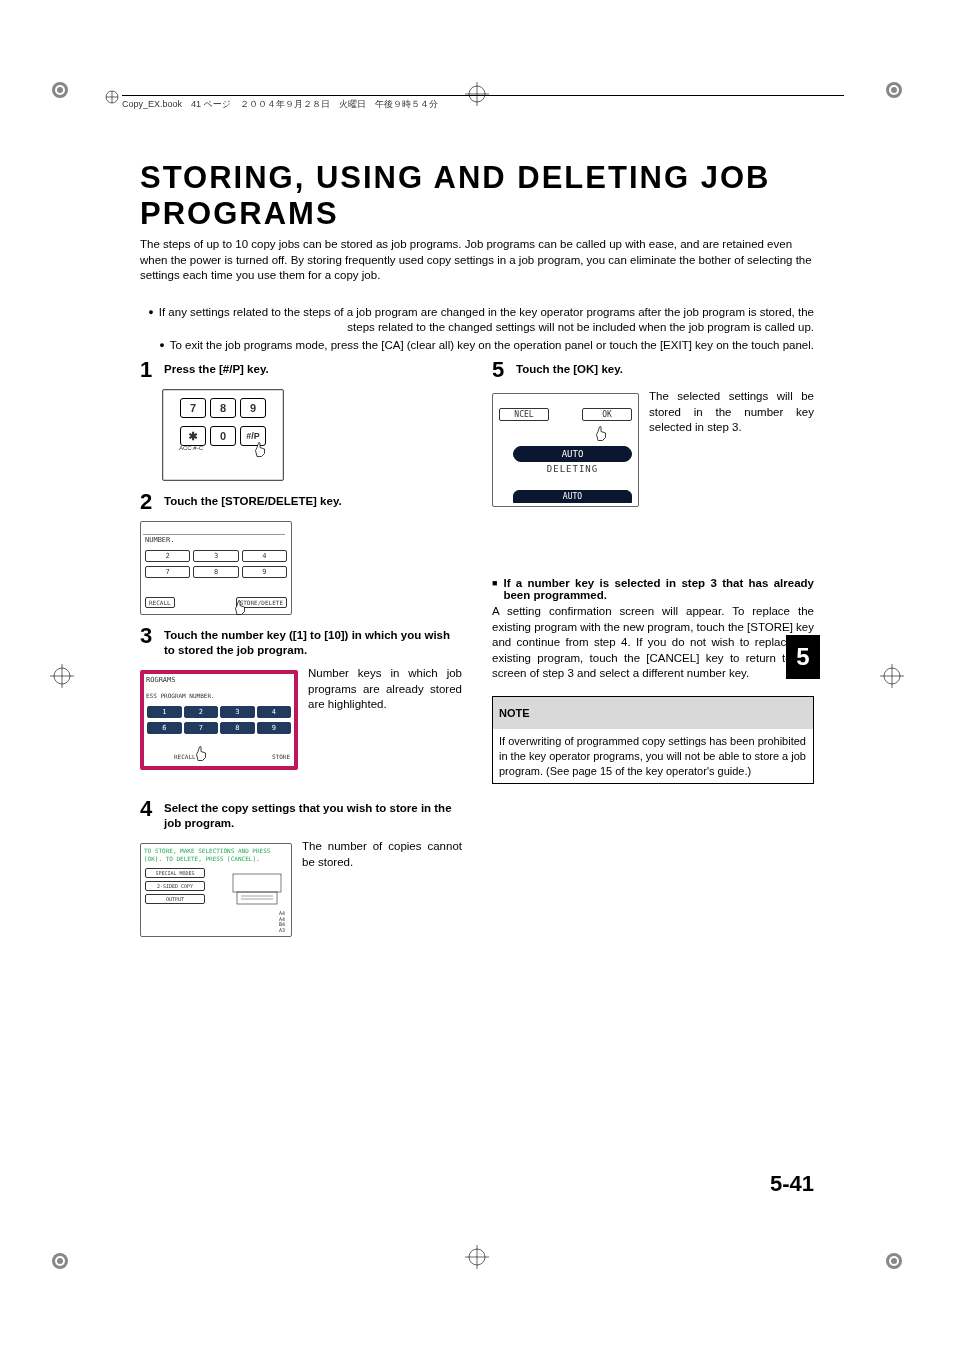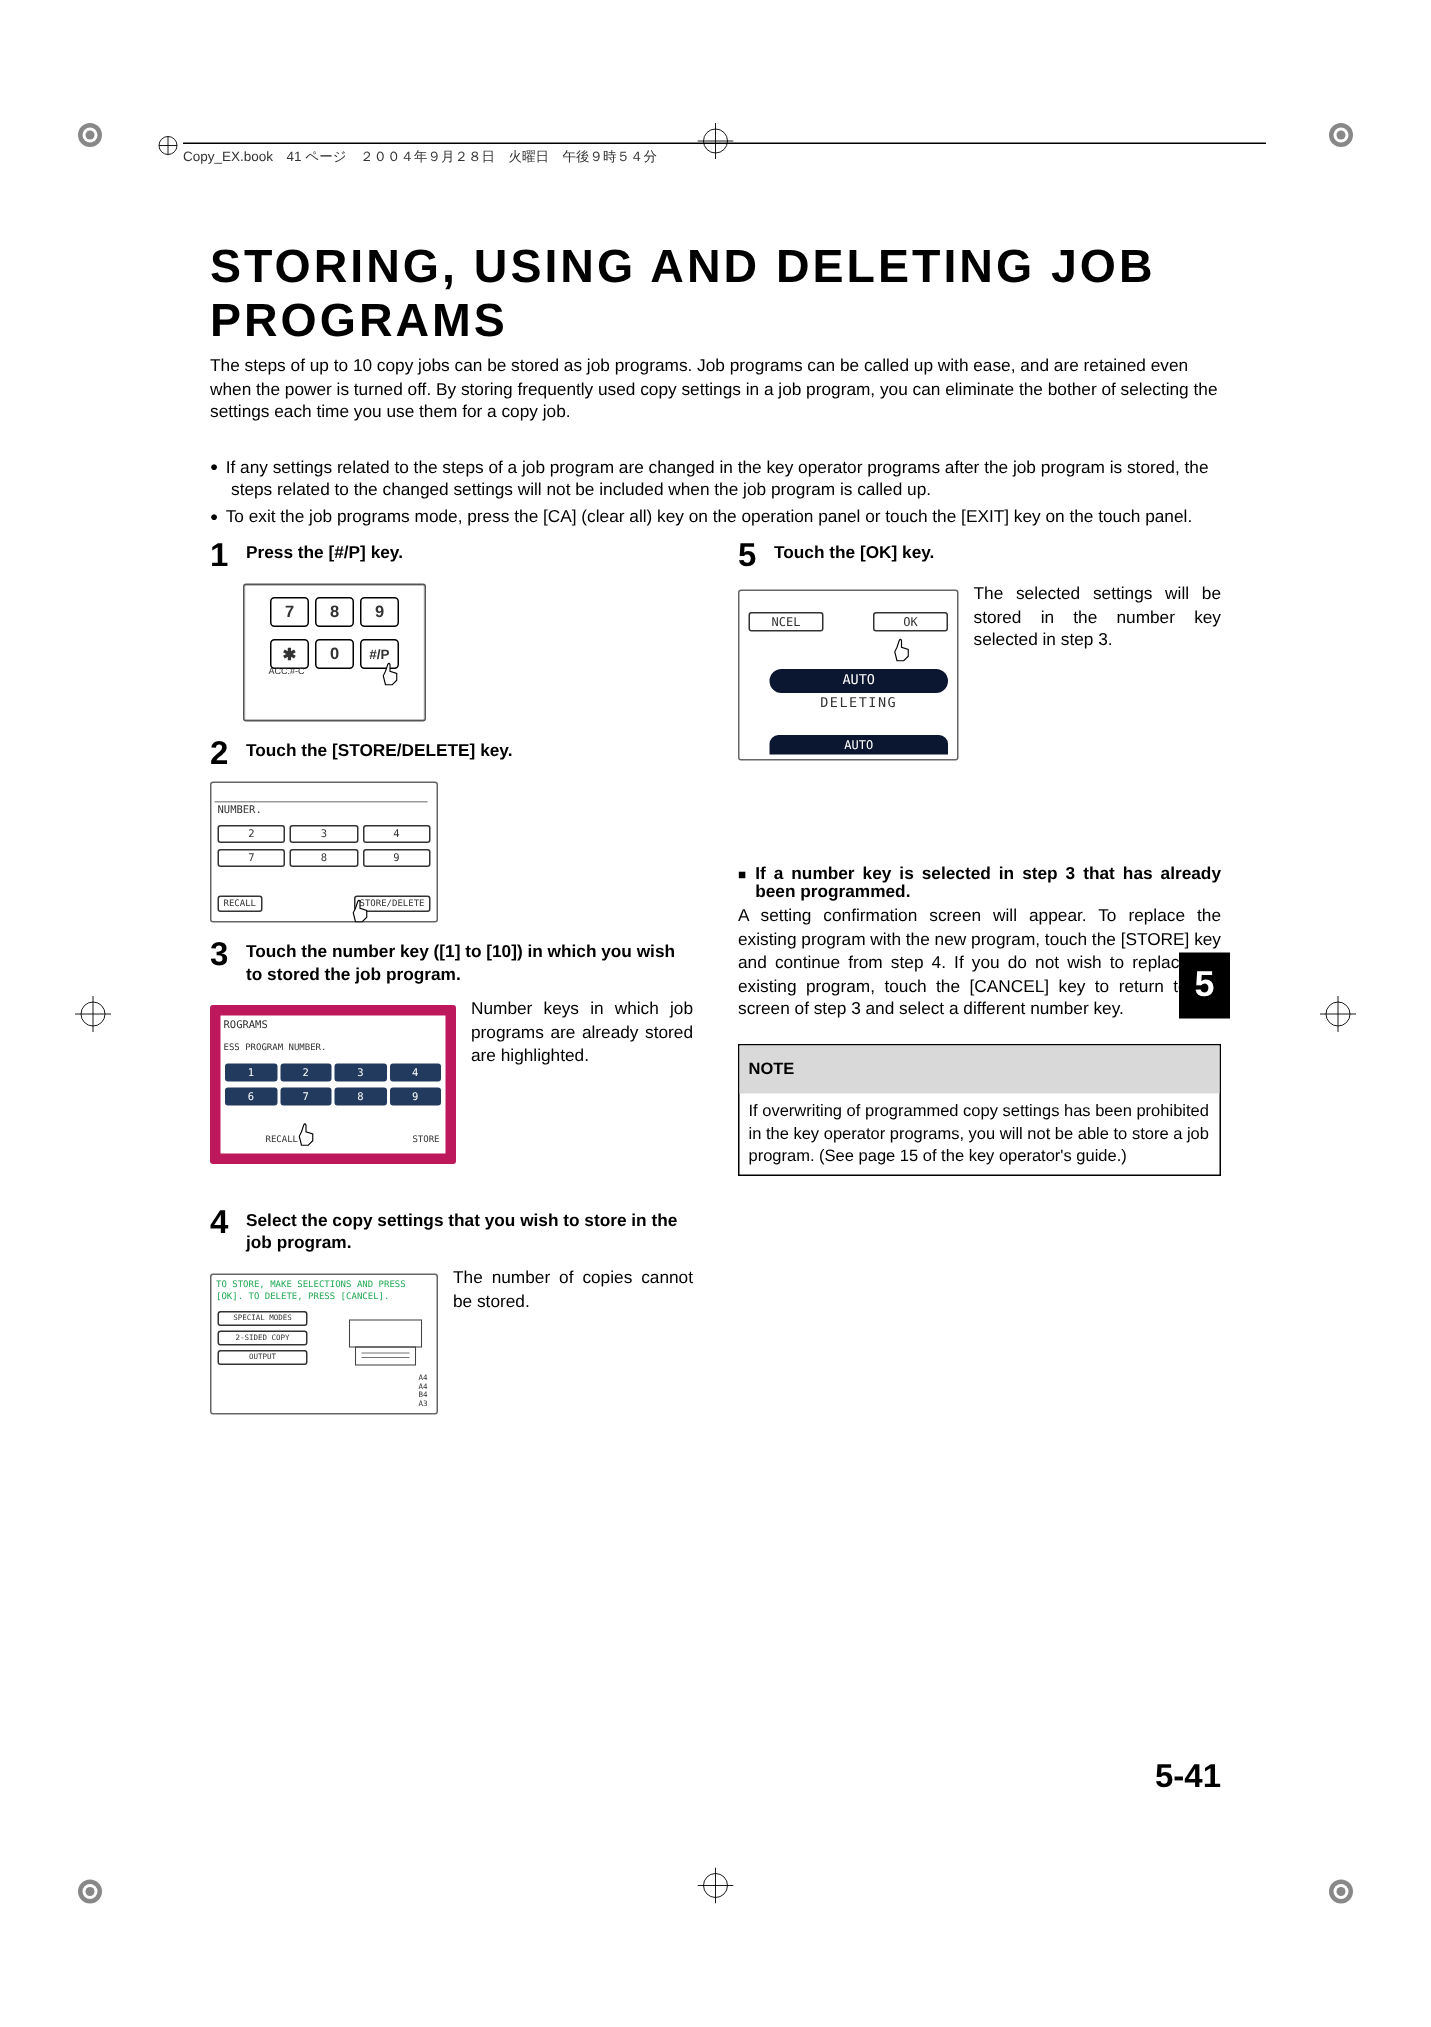--- a/index.html
+++ b/index.html
@@ -33,41 +33,41 @@
     top:160px;left:140px;right:140px;bottom:160px;
   }
   h1.title{
     font-size:31px;
     font-weight:bold;
     letter-spacing:2px;
     margin:0 0 6px 0;
     line-height:1.15;
   }
   .intro{font-size:11.5px;line-height:1.35;margin:4px 0 21px 0;}
-  .bullets{font-size:11.5px;line-height:1.35;margin:0;padding:0;}
+  .bullets{font-size:11.5px;line-height:1.35;margin:0;padding:0;text-align:right;}
   .bullets li{list-style:none;margin:2px 0;padding-left:14px;text-indent:-14px;}
   .bullets li::before{content:"●";font-size:9px;margin-right:5px;position:relative;top:-1px;}
   h2.section{
     font-size:21px;font-weight:bold;margin:14px 0 2px 0;font-style:italic;
     font-family:Arial,Helvetica,sans-serif;font-style:normal;
   }
   .columns{display:flex;gap:30px;}
   .col{flex:1;}
   .step{display:flex;margin:4px 0 8px 0;font-size:11.5px;}
   .step-num{font-size:22px;font-weight:bold;line-height:1;margin-right:6px;min-width:18px;}
   .step-text{font-weight:bold;flex:1;line-height:1.3;padding-top:3px;}
   .step-body{font-size:11.5px;margin-left:0;line-height:1.35;text-align:justify;}
   .step-row{display:flex;gap:10px;align-items:flex-start;}
   .figure{border:1px solid #555;border-radius:2px;background:#fff;font-size:8px;color:#333;}
   .fig-keypad{width:120px;height:90px;position:relative;margin:4px 0 10px 22px;box-shadow:0 0 0 0.5px #aaa inset;}
   .kp-row{display:flex;justify-content:center;gap:4px;margin-top:8px;}
   .kp-key{width:24px;height:18px;border:1.2px solid #000;border-radius:3px;display:flex;align-items:center;justify-content:center;font-size:11px;font-weight:bold;font-family:Arial;}
   .kp-label{font-size:6px;position:absolute;left:16px;top:55px;}
   .fig-touch1{width:150px;height:92px;margin:4px 0 10px 0;border:1px solid #666;border-radius:2px;position:relative;font-family:monospace;font-size:7px;}
-  .fig-touch2{width:150px;height:92px;margin:4px 0 10px 0;border:7px solid #be185d;border-radius:2px;position:relative;font-family:monospace;font-size:7px;}
+  .fig-touch2{width:150px;height:92px;margin:4px 0 10px 0;border:4px solid #be185d;border-radius:2px;position:relative;font-family:monospace;font-size:7px;}
   .fig-touch3{width:150px;height:92px;margin:4px 0 10px 0;border:1px solid #666;border-radius:2px;position:relative;font-family:monospace;font-size:6px;}
   .fig-touch-ok{width:145px;height:112px;margin:4px 0 10px 0;border:1px solid #666;border-radius:2px;position:relative;font-family:monospace;font-size:8px;}
   .tbtn{border:1px solid #333;border-radius:2px;padding:1px 3px;display:inline-block;text-align:center;}
   .tbtn-dark{background:#223a5e;color:#fff;border:1px solid #223a5e;}
   .tbtn-darker{background:#0b1730;color:#fff;border:1px solid #0b1730;}
   .finger{position:absolute;width:18px;height:18px;}
   .sub-heading{font-size:11.5px;font-weight:bold;margin:10px 0 3px 0;display:flex;}
   .sub-heading .sq{font-size:9px;margin-right:6px;position:relative;top:1px;}
   .note-box{border:0.5px solid #000;margin-top:14px;font-size:11px;}
   .note-title{background:#d9d9d9;font-weight:bold;padding:10px 6px;font-size:11px;}

